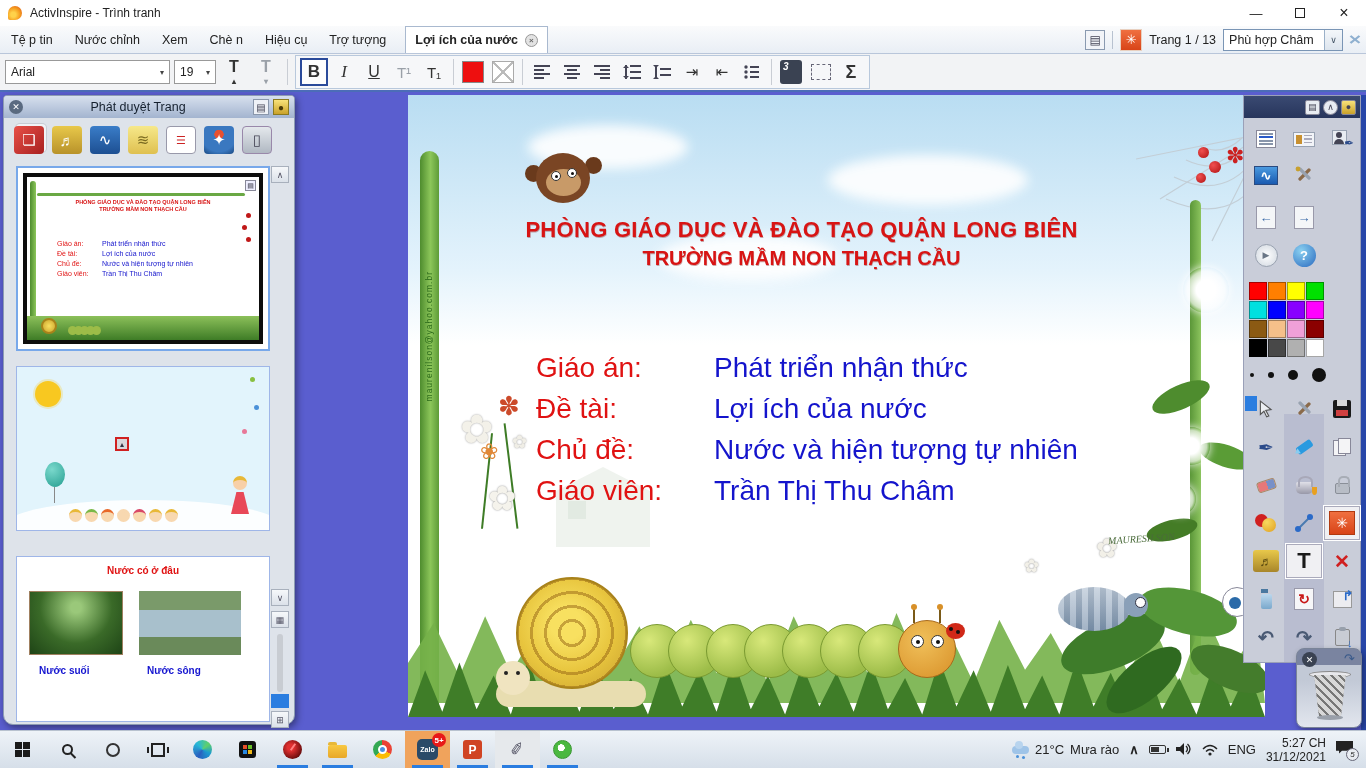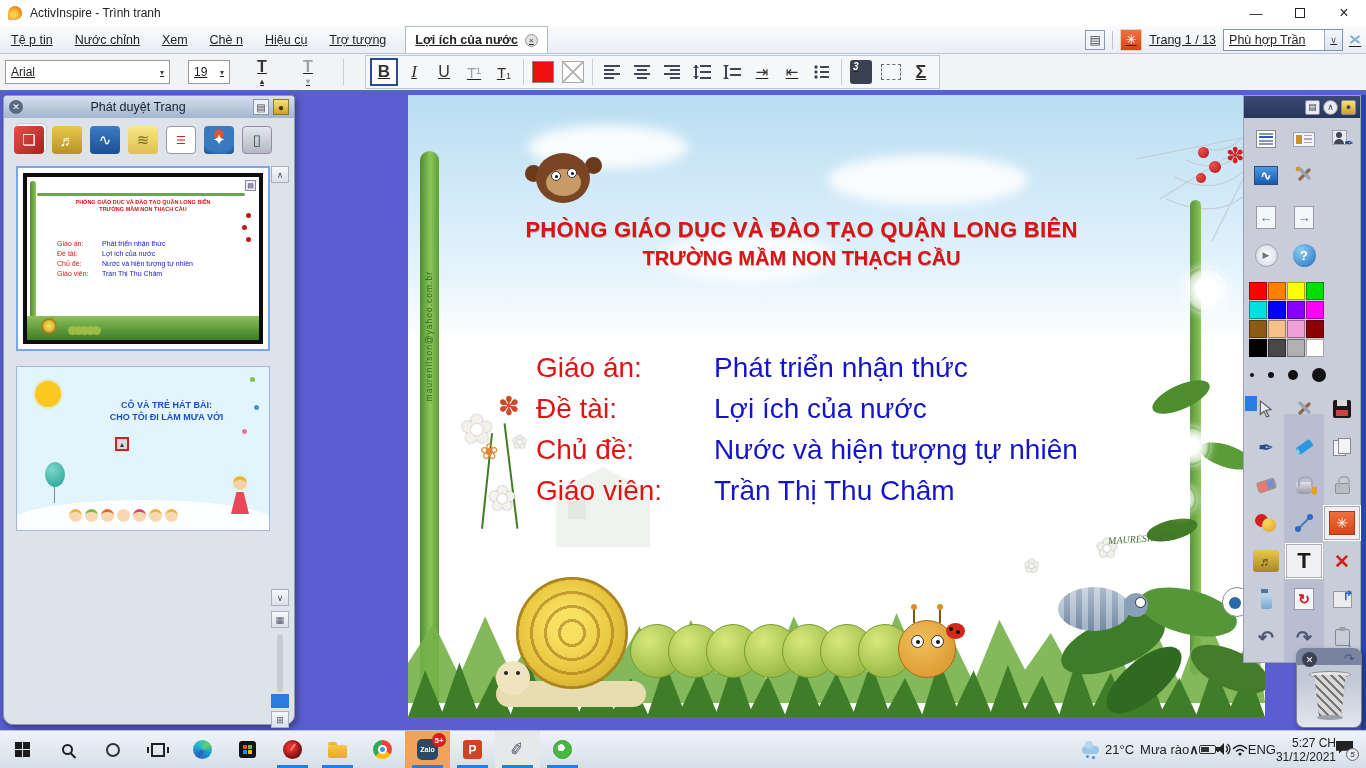--- a/index.html
+++ b/index.html
@@ -8,35 +8,35 @@
   #app { position:relative; width:1366px; height:768px; background:#5a5ecf; }
 
   
   .titlebar { position:absolute; top:0; left:0; right:0; height:26px; background:#fff; display:flex; align-items:center; padding-left:8px; gap:8px; font-size:12px; }
   .flame { width:14px; height:14px; border-radius:50% 50% 50% 2px; background:radial-gradient(circle at 38% 62%, #ffd24a 20%, #f59b1e 55%, #e2641c 85%); }
   .win-controls { margin-left:auto; display:flex; height:100%; }
   .win-btn { width:44px; display:grid; place-items:center; font-size:13px; color:#222; }
   .restore-box { width:10px; height:10px; border:1.3px solid #222; }
 
   
-  .menubar { position:absolute; top:26px; left:0; right:0; height:28px; background:linear-gradient(#fafbfc,#e9eef5); border-bottom:1px solid #b9c6da; display:flex; align-items:stretch; font-size:12.5px;text-decoration:underline; }
+  .menubar { position:absolute; top:26px; left:0; right:0; height:28px; background:linear-gradient(#fafbfc,#e9eef5); border-bottom:1px solid #b9c6da; display:flex; align-items:stretch; font-size:12.5px; }
   .menu-item { padding:0 11px; display:flex; align-items:center; }
   .doc-tab { background:#fff; border:1px solid #a9b9cf; border-bottom:none; margin-left:8px; padding:0 9px; font-weight:bold; display:flex; gap:7px; align-items:center; }
   .tab-close { width:13px; height:13px; border-radius:50%; background:#e3e3e3; border:1px solid #979797; font-size:8px; display:grid; place-items:center; color:#666; }
   .mb-right { margin-left:auto; display:flex; align-items:center; gap:7px; padding-right:6px; }
   .mini-doc-btn { width:20px; height:20px; border:1px solid #8a9ab0; background:#f2f4f8; display:grid; place-items:center; font-size:12px; color:#445; }
   .v-sep { width:1px; height:18px; background:#b8c2d0; }
   .flower-btn { width:22px; height:22px; background:linear-gradient(#f07040,#d84418); border:1px solid #e8d0c0; display:grid; place-items:center; color:#fff; font-size:13px; }
   .fit-select { width:120px; height:22px; border:1px solid #7a95b5; background:#fff; display:flex; align-items:center; font-size:12.5px; }
   .fit-select .val { flex:1; padding-left:5px; }
   .fit-chev { width:18px; height:100%; background:linear-gradient(#f4f7fa,#dde5ee); border-left:1px solid #9ab0c8; display:grid; place-items:center; font-size:9px; color:#456; }
   .expand-x { color:#8fb0d0; font-weight:bold; font-size:17px; transform:scaleX(1.25); }
 
   
-  .toolbar { position:absolute; top:54px; left:0; right:0; height:38px; background:#f2f3f5; border-bottom:2px solid #4c6cb8; display:flex; align-items:center; gap:18px; padding:0 5px;text-decoration:underline; }
+  .toolbar { position:absolute; top:54px; left:0; right:0; height:38px; background:#f2f3f5; border-bottom:2px solid #4c6cb8; display:flex; align-items:center; gap:4px; padding:0 5px; }
   .font-box { width:165px; height:24px; background:#fff; border:1px solid #999; font-size:12px; display:flex; align-items:center; padding:0 5px; }
   .size-box { width:42px; height:24px; background:#fff; border:1px solid #999; font-size:12px; display:flex; align-items:center; padding:0 5px; }
   .chev { margin-left:auto; font-size:8px; color:#444; }
   .tbtn { min-width:28px; height:28px; display:grid; place-items:center; font-size:15px; color:#333; position:relative; }
   .tbtn.b-act { border:2px solid #2a4a9a; background:#fdfdfd; }
   .tsize { font-size:16px; font-weight:bold; position:relative; }
   .tsize sup { font-size:8px; }
   .gray { color:#9aa0a8; }
   .sep { width:1px; height:26px; background:#c9cdd4; margin:0 3px; }
   .swatch-red { width:22px; height:22px; background:#ee0f0f; border:1px solid #888; }
@@ -252,21 +252,21 @@
   .redapp:after { content:''; position:absolute; left:9px; top:3px; width:2px; height:8px; background:#ff8080; transform:rotate(35deg); }
   .folder { width:19px; height:13px; background:linear-gradient(#f8c842,#e8a828); border-radius:2px; position:relative; margin-top:3px; }
   .folder:before { content:''; position:absolute; top:-3px; left:0; width:9px; height:3px; background:#e8b838; border-radius:2px 2px 0 0; }
   .chrome { width:19px; height:19px; border-radius:50%; background:conic-gradient(#ea4335 0 33%,#fbbc05 33% 63%,#34a853 63% 100%); display:grid; place-items:center; }
   .chrome i { width:9px; height:9px; border-radius:50%; background:#4a90e2; border:2px solid #fff; }
   .zaloic { width:21px; height:21px; border-radius:5px; background:#2a4a68; color:#fff; font-size:7px; font-weight:bold; display:grid; place-items:center; }
   .badge { position:absolute; top:2px; right:4px; min-width:14px; height:14px; border-radius:7px; background:#e81818; color:#fff; font-size:8px; font-weight:bold; display:grid; place-items:center; padding:0 2px; }
   .pptic { width:19px; height:19px; background:#d04423; border-radius:3px; color:#fff; font-weight:bold; font-size:12px; display:grid; place-items:center; }
   .activic { font-size:17px; color:#556; transform:rotate(-10deg); }
   .coccoc { width:19px; height:19px; border-radius:50%; background:radial-gradient(circle at 42% 40%,#fff 0 24%,#4ab840 26%); border:1px solid #389830; }
-  .tray { margin-left:auto; display:flex; align-items:center; gap:0; padding-right:10px; }
+  .tray { margin-left:auto; display:flex; align-items:center; gap:10px; padding-right:10px; }
   .wx { display:flex; align-items:center; gap:6px; }
   .wcloud { width:17px; height:8px; background:#9fc4e8; border-radius:5px; position:relative; }
   .wcloud:before { content:''; position:absolute; left:3px; top:-5px; width:8px; height:8px; border-radius:50%; background:#b8d4ee; }
   .wcloud:after { content:''; position:absolute; left:4px; bottom:-4px; width:3px; height:3px; border-radius:50%; background:#4a90d8; box-shadow:6px 1px 0 #4a90d8; }
   .caret { font-size:13px; font-weight:bold; color:#222; }
   .batt { width:17px; height:9px; border:1.5px solid #333; border-radius:2px; position:relative; }
   .batt:before { content:''; position:absolute; right:-4px; top:2px; width:2px; height:4px; background:#333; }
   .batt i { position:absolute; left:1px; top:1px; bottom:1px; width:55%; background:#333; }
   .clock { text-align:right; font-size:12px; line-height:14px; }
   .notif { position:relative; width:20px; height:18px; }
@@ -300,21 +300,21 @@
     <div class="doc-tab">
       <span>Lợi ích của nước</span>
       <span class="tab-close">×</span>
     </div>
     <div class="mb-right">
       <span class="mini-doc-btn">▤</span>
       <span class="v-sep"></span>
       <span class="flower-btn">✳</span>
       <span>Trang 1 / 13</span>
       <div class="fit-select">
-        <span class="val">Phù hợp Trần</span>
+        <span class="val">Phù hợp Châm</span>
         <span class="fit-chev">∨</span>
       </div>
       <span class="expand-x">×</span>
     </div>
   </div>
 
   <div class="toolbar">
     <div class="font-box">
       <span>Arial</span>
       <span class="chev">▾</span>
@@ -474,24 +474,20 @@
             <i style="top:36px;"></i>
             <i style="top:48px;right:12px;"></i>
             <i style="top:60px;"></i>
           </div>
         <span class="ms-corner">▤</span>
       </div>
     </div>
 
     <div class="thumb t2" style="top:270px;height:165px;">
       <i class="t2-sun"></i>
-      <div class="t2-text">
-        <div>CÔ VÀ TRẺ HÁT BÀI:</div>
-        <div>CHO TÔI ĐI LÀM MƯA VỚI</div>
-      </div>
       <span class="t2-flag">▴</span>
       <i class="t2-balloon"></i>
       <i class="t2-cloudband"></i>
       <div class="t2-kids">
           <i></i>
           <i></i>
           <i></i>
           <i></i>
           <i></i>
           <i></i>
@@ -501,20 +497,27 @@
           <i class="hd"></i>
           <i class="bd"></i>
         </div>
       <div class="t2-dots">
         <i style="background:#88c040;right:14px;top:10px;"></i>
         <i style="background:#4a90d8;right:10px;top:38px;"></i>
         <i style="background:#e87898;right:22px;top:62px;"></i>
       </div>
     </div>
 
+    <div class="thumb t3" style="top:460px;height:166px;">
+      <div class="t3-title">Nước có ở đâu</div>
+      <i class="t3-ph1"></i>
+      <i class="t3-ph2"></i>
+      <span class="t3-cap" style="left:22px;">Nước suối</span>
+      <span class="t3-cap" style="left:130px;">Nước sông</span>
+    </div>
 
     <div class="pb-scroll" style="top:70px;">
         <span class="pb-sbtn">∧</span>
       </div>
     <div class="pb-scroll" style="top:493px;">
         <span class="pb-sbtn">∨</span>
       </div>
     <div class="pb-scroll" style="top:515px;">
         <span class="pb-sbtn">▦</span>
       </div>

